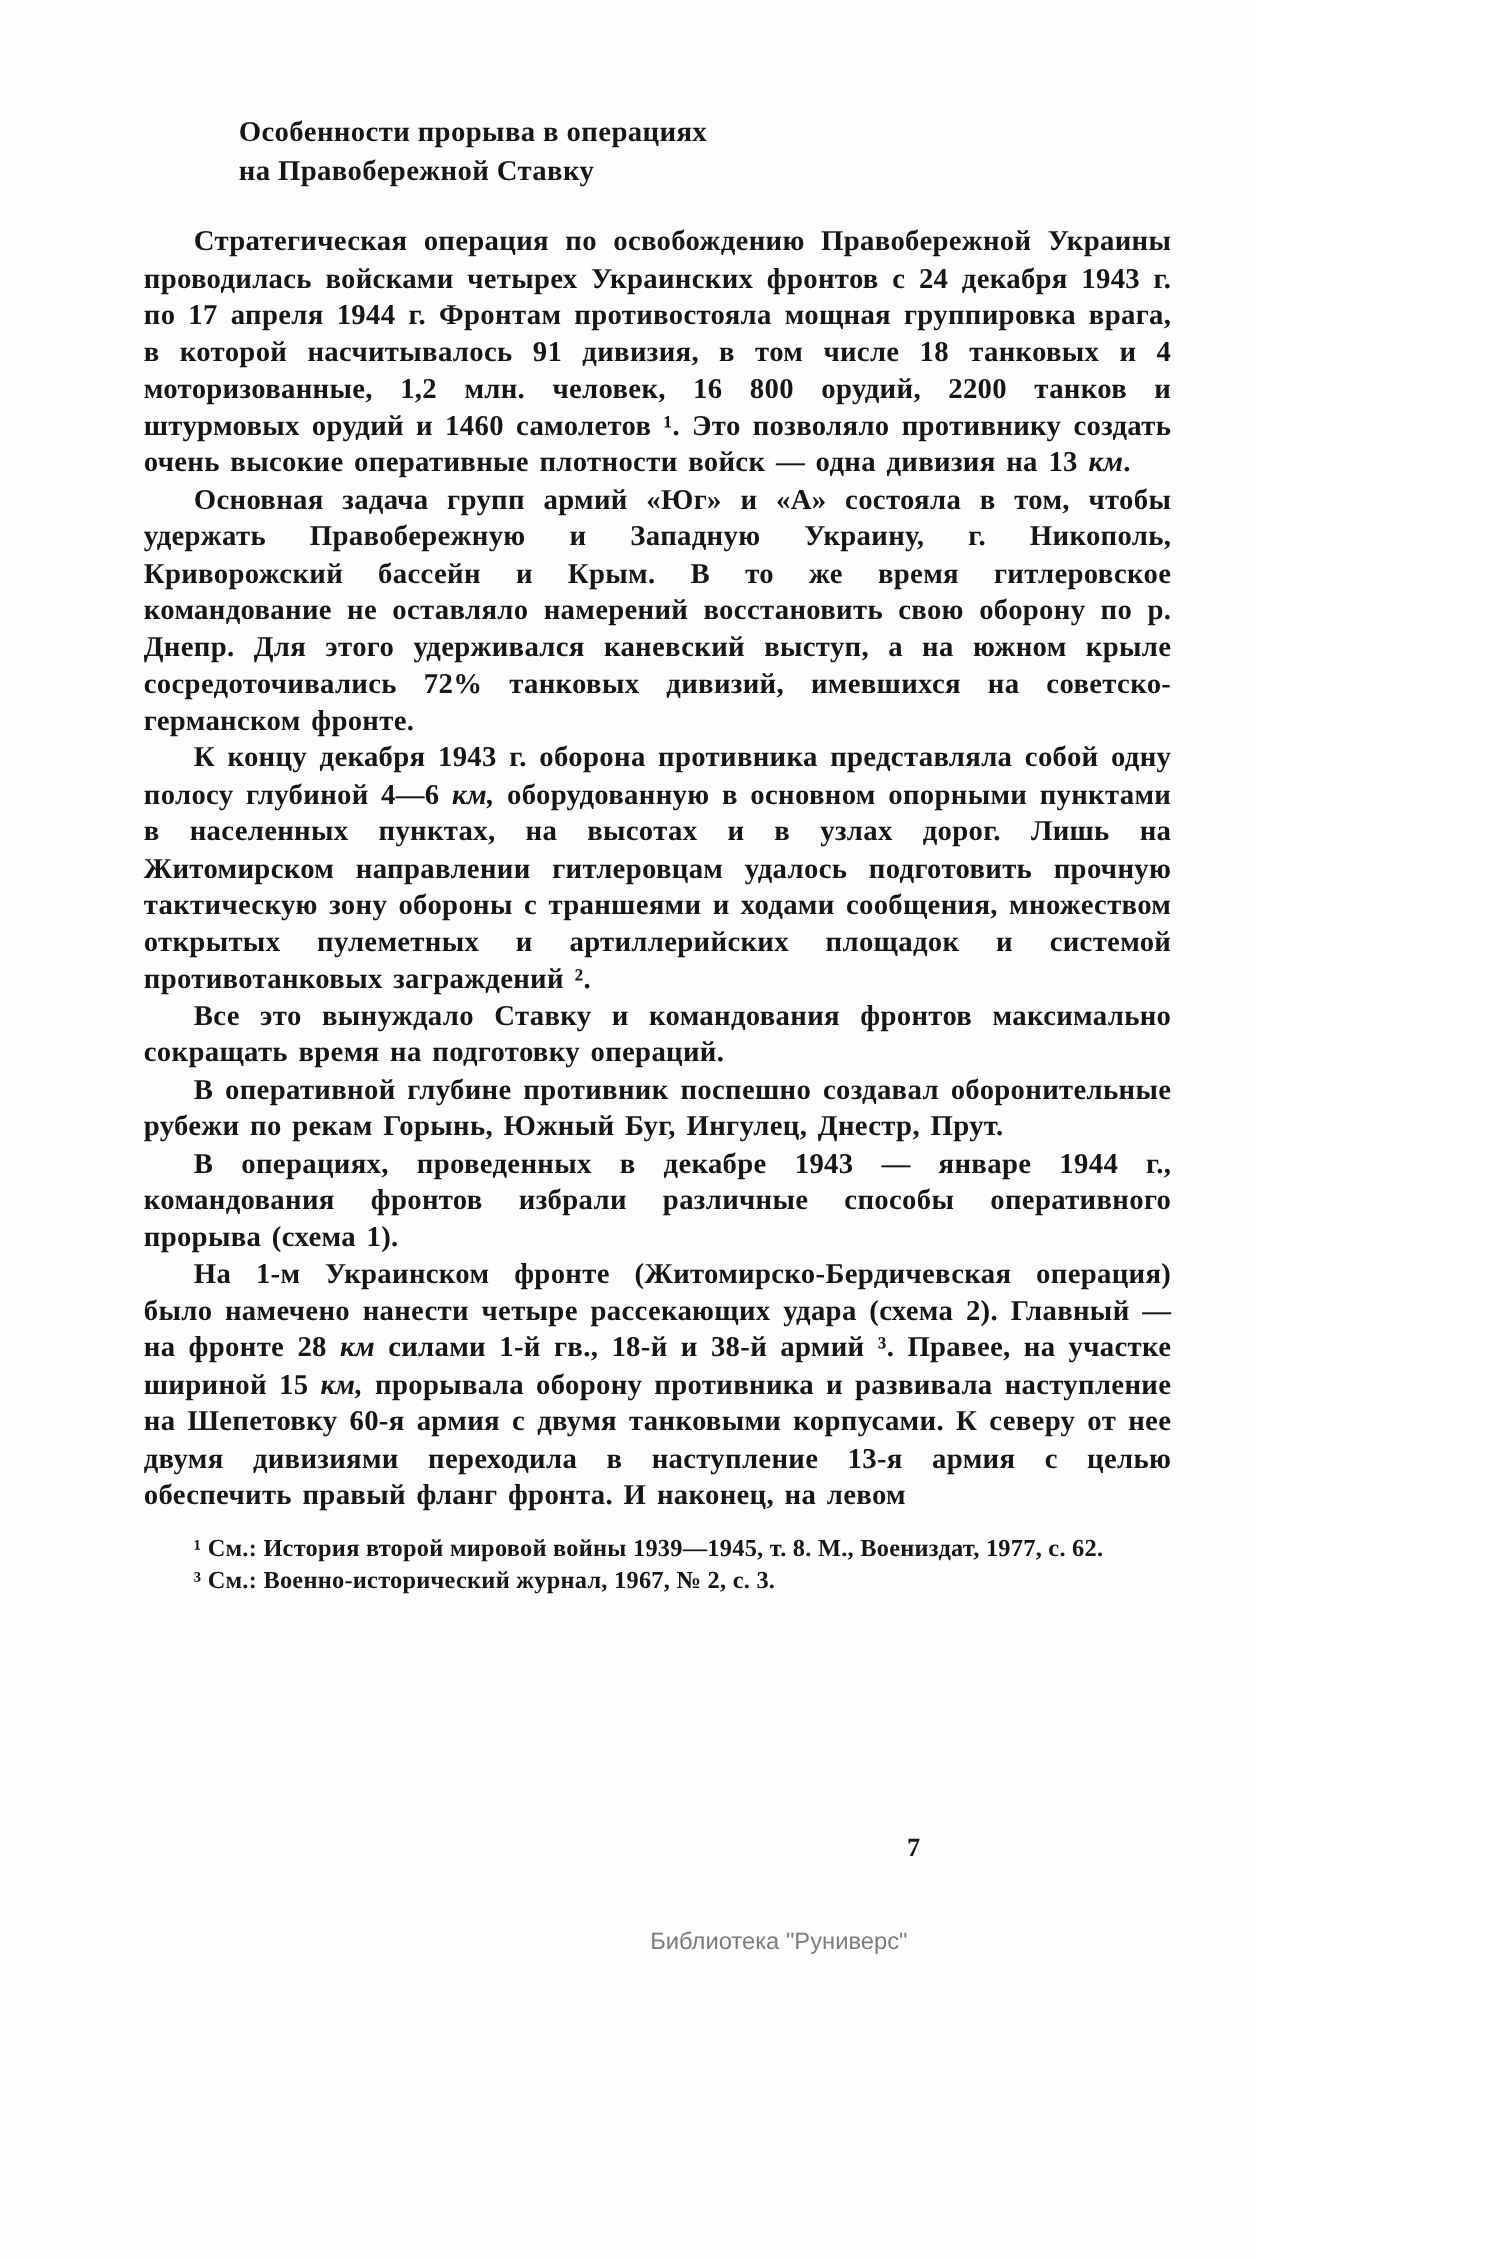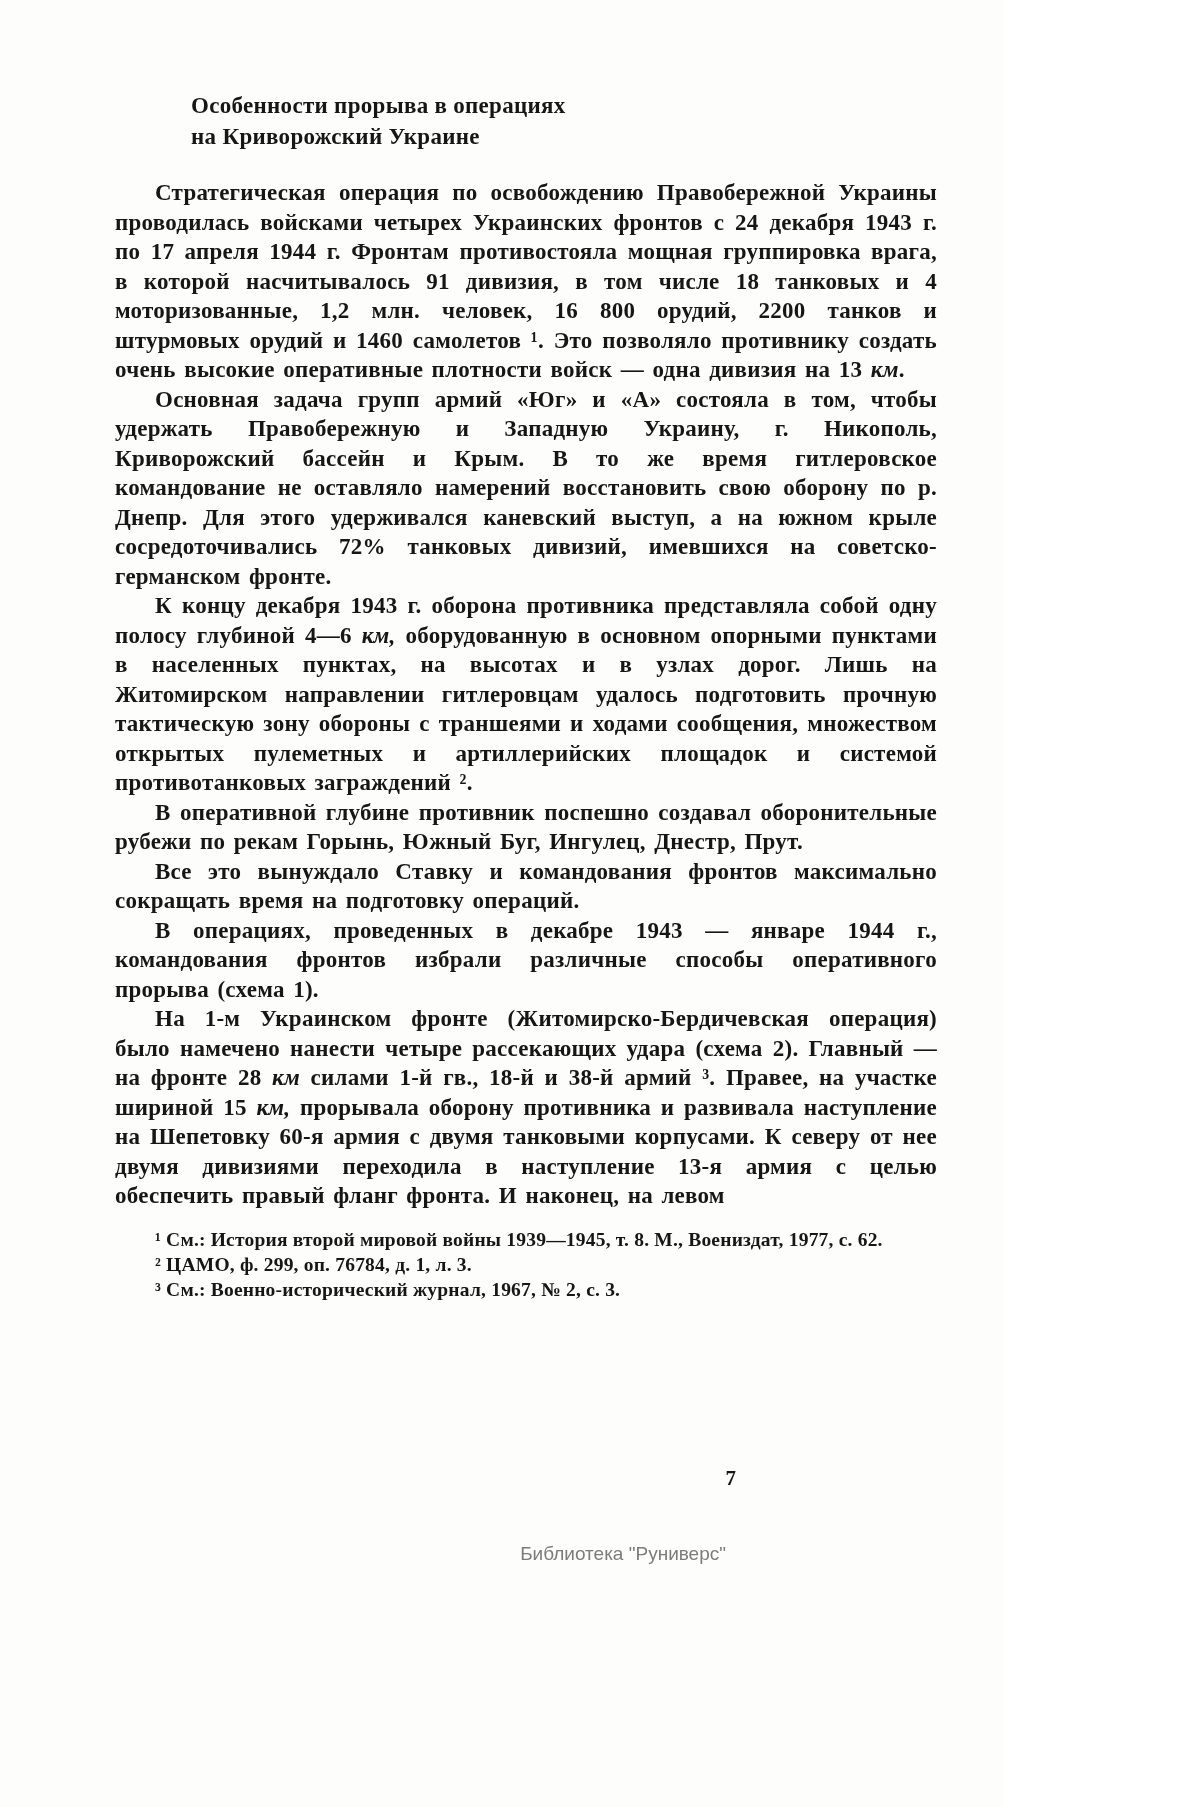--- a/index.html
+++ b/index.html
@@ -68,31 +68,30 @@
     font-family: "Liberation Sans", sans-serif;
     font-size: 19px;
     color: #7c7c7c;
   }
 </style>
 </head>
 <body>
 
 <div class="page">
   <div class="content">
-    <h2 class="heading"><span>Особенности прорыва в операциях</span><br><span>на Криворожский Украине</span></h2>
+    <h2 class="heading"><span>Особенности прорыва в операциях</span><br><span>на Правобережной Ставку</span></h2>
     <div class="body-text" id="paragraphs">
         <p class="para"><span>Стратегическая операция по освобождению Правобережной Украины проводилась войсками четырех Украинских фронтов с 24 декабря 1943 г. по 17 апреля 1944 г. Фронтам противостояла мощная группировка врага, в которой насчитывалось 91 дивизия, в том числе 18 танковых и 4 моторизованные, 1,2 млн. человек, 16 800 орудий, 2200 танков и штурмовых орудий и 1460 самолетов ¹. Это позволяло противнику создать очень высокие оперативные плотности войск — одна дивизия на 13 </span><span class="it">км</span><span>.</span></p>
         <p class="para"><span>Основная задача групп армий «Юг» и «А» состояла в том, чтобы удержать Правобережную и Западную Украину, г. Никополь, Криворожский бассейн и Крым. В то же время гитлеровское командование не оставляло намерений восстановить свою оборону по р. Днепр. Для этого удерживался каневский выступ, а на южном крыле сосредоточивались 72% танковых дивизий, имевшихся на советско-германском фронте.</span></p>
         <p class="para"><span>К концу декабря 1943 г. оборона противника представляла собой одну полосу глубиной 4—6 </span><span class="it">км,</span><span> оборудованную в основном опорными пунктами в населенных пунктах, на высотах и в узлах дорог. Лишь на Житомирском направлении гитлеровцам удалось подготовить прочную тактическую зону обороны с траншеями и ходами сообщения, множеством открытых пулеметных и артиллерийских площадок и системой противотанковых заграждений ².</span></p>
+        <p class="para"><span>Все это вынуждало Ставку и командования фронтов максимально сокращать время на подготовку операций.</span></p>
         <p class="para"><span>В оперативной глубине противник поспешно создавал оборонительные рубежи по рекам Горынь, Южный Буг, Ингулец, Днестр, Прут.</span></p>
-        <p class="para"><span>Все это вынуждало Ставку и командования фронтов максимально сокращать время на подготовку операций.</span></p>
         <p class="para"><span>В операциях, проведенных в декабре 1943 — январе 1944 г., командования фронтов избрали различные способы оперативного прорыва (схема 1).</span></p>
         <p class="para"><span>На 1-м Украинском фронте (Житомирско-Бердичевская операция) было намечено нанести четыре рассекающих удара (схема 2). Главный — на фронте 28 </span><span class="it">км</span><span> силами 1-й гв., 18-й и 38-й армий ³. Правее, на участке шириной 15 </span><span class="it">км,</span><span> прорывала оборону противника и развивала наступление на Шепетовку 60-я армия с двумя танковыми корпусами. К северу от нее двумя дивизиями переходила в наступление 13-я армия с целью обеспечить правый фланг фронта. И наконец, на левом</span></p>
       </div>
     <div class="footnotes" id="footnotes">
         <p class="footnote">¹ См.: История второй мировой войны 1939—1945, т. 8. М., Воениздат, 1977, с. 62.</p>
-        <p class="footnote">² ЦАМО, ф. 299, оп. 76784, д. 1, л. 3.</p>
         <p class="footnote">³ См.: Военно-исторический журнал, 1967, № 2, с. 3.</p>
       </div>
   </div>
   <div class="page-number">7</div>
   <div class="watermark">Библиотека "Руниверс"</div>
 </div>
 
 </body></html>

